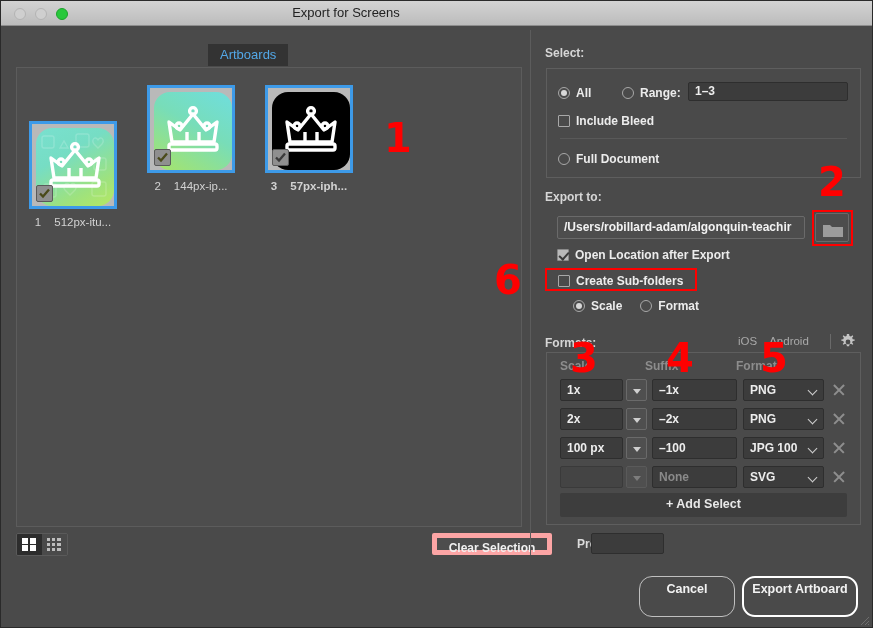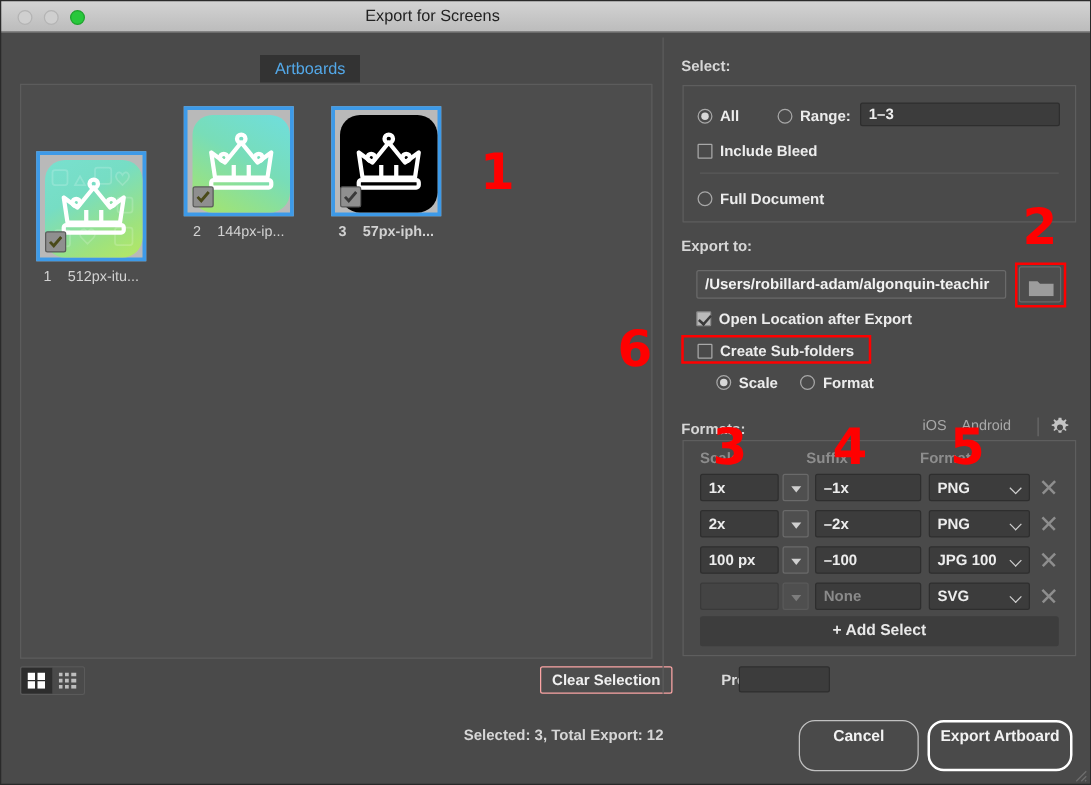--- a/index.html
+++ b/index.html
@@ -92,22 +92,22 @@
     position: absolute; left: 16px; top: 533px;
     display: flex; border: 1px solid #5a5a5a; border-radius: 2px;
     overflow: hidden;
   }
   .vt { width: 25px; height: 21px; position: relative; background: #4a4a4a; }
   .vt.active { background: #2d2d2d; }
   .vt svg { position: absolute; left: 5px; top: 4px; }
 
   #clear-selection {
     position: absolute; left: 432px; top: 533px;
-    width: 106px; height: 22px;
-    background: #4d4d4d; border: 1px solid #fca5a5; border-radius: 2px;
+    width: 120px; height: 22px;
+    background: #4d4d4d; border: 5px solid #fca5a5; border-radius: 2px;
     color: #f0f0f0; font-size: 12px; font-weight: bold;
     line-height: 20px; text-align: center;
   }
 
   
   #divider {
     position: absolute; left: 530px; top: 30px;
     width: 1px; height: 525px; background: #5c5c5c;
   }
   .panel-label {
@@ -522,21 +522,20 @@
       </div>
     <div class="f-suffix ph">None</div>
     <div class="f-format"><span>SVG</span><span class="chev"></span></div>
     <div class="f-x"></div>
   </div>
 
   <div id="add-scale">+ Add Select</div>
 
   <div id="prefix-label">Prefix:</div>
   <div id="prefix-input"></div>
-  <div id="status-text">Selected: 3, Total Export: 12</div>
   <div class="btn-round" id="cancel-btn">Cancel</div>
   <div class="btn-round" id="export-btn">Export Artboard</div>
 
   <div id="resize-grip">
     <svg width="10" height="10" viewBox="0 0 10 10">
         <path d="M9 1 L1 9 M9 5 L5 9 M9 8 L8 9" stroke="#6d6d6d" stroke-width="1"></path>
       </svg>
   </div>
 
   <div class="anno-box" id="box-folder"></div>

